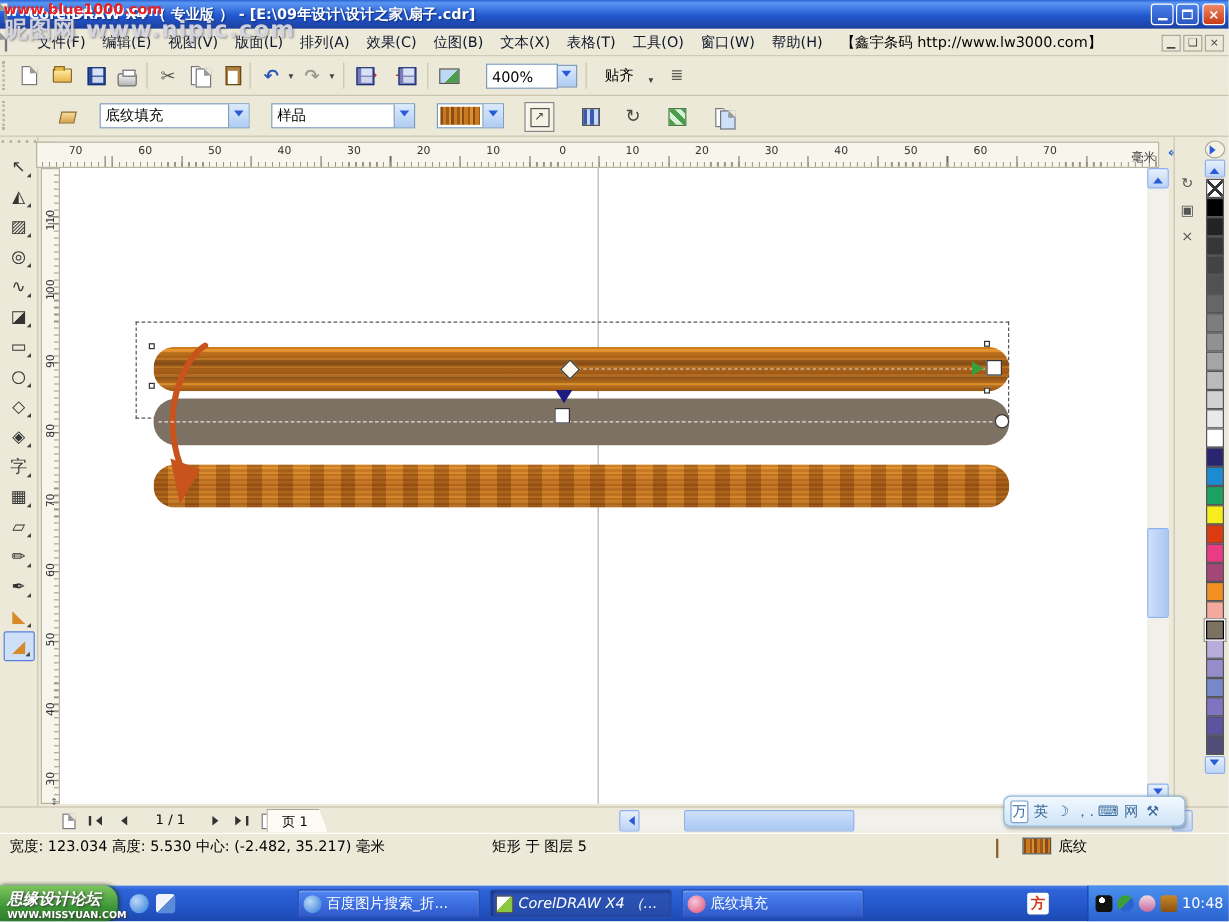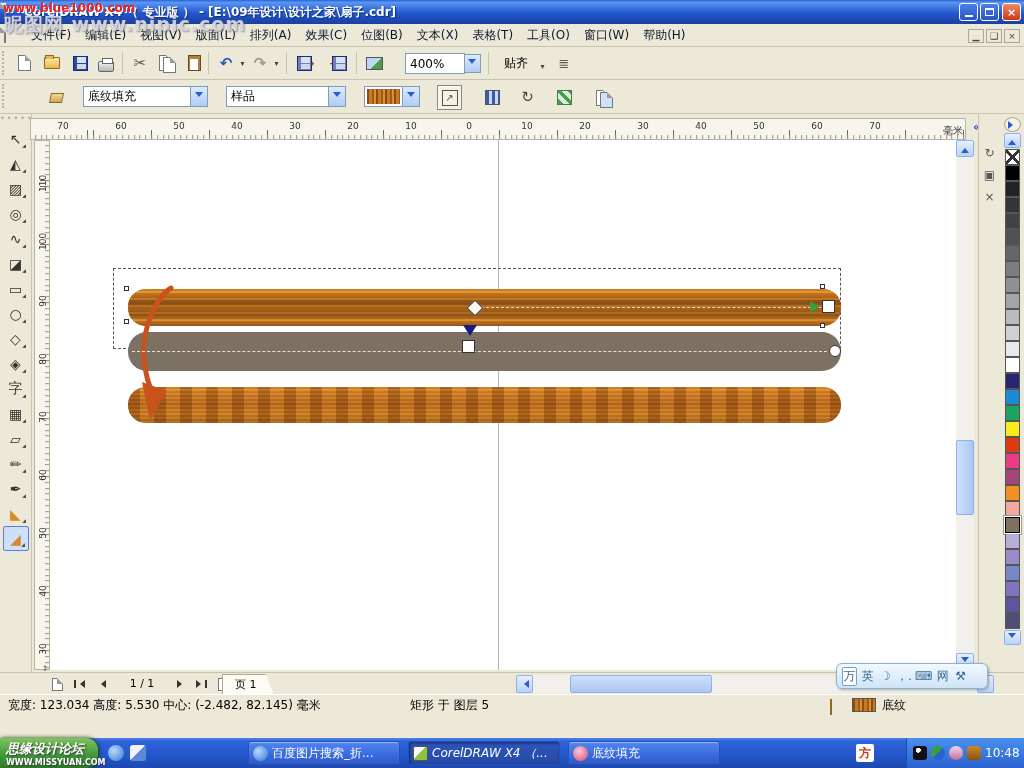--- a/index.html
+++ b/index.html
@@ -163,20 +163,21 @@
         <span class="menu-item">版面(L)</span>
         <span class="menu-item">排列(A)</span>
         <span class="menu-item">效果(C)</span>
         <span class="menu-item">位图(B)</span>
         <span class="menu-item">文本(X)</span>
         <span class="menu-item">表格(T)</span>
         <span class="menu-item">工具(O)</span>
         <span class="menu-item">窗口(W)</span>
         <span class="menu-item">帮助(H)</span>
       </span>
+    <span id="menu-promo">【鑫宇条码 http://www.lw3000.com】</span>
   </div>
   <div class="mwbtn" style="right:40px">▁</div>
   <div class="mwbtn" style="right:22px">❑</div>
   <div class="mwbtn" style="right:4px">×</div>
 
   <div id="toolbar" class="abs">
     <span class="grip"></span>
     <span class="tbi" style="left:12px">
         <span class="ic-page"></span>
       </span>
@@ -483,21 +484,21 @@
         </div>
       <div class="sthumb h" style="position:absolute;left:54px;top:0;width:142px;height:18px"></div>
       <div class="sbtn" style="position:absolute;right:0;top:0;width:17px;height:18px">
           <span class="tri-r" style="margin-left:0"></span>
         </div>
     </div>
   </div>
 
   <div id="statusbar" class="abs">
     <div class="strow" style="top:2px">
-      <span class="abs" style="left:8px">宽度: 123.034 高度: 5.530  中心: (-2.482, 82.145) 毫米</span>
+      <span class="abs" style="left:8px">宽度: 123.034 高度: 5.530  中心: (-2.482, 35.217) 毫米</span>
       <span class="abs" style="left:410px">矩形 于 图层 5</span>
       <span class="abs" style="left:830px;top:3px"><span class="ic-bucket"></span></span>
       <span class="abs swmini wood" style="left:852px;top:1px"></span>
       <span class="abs" style="left:882px">底纹</span>
     </div>
   </div>
 
   <div id="taskbar" class="abs">
     <div id="startbtn"></div>
     <span class="qlicon ie-icon" style="left:108px"></span>

